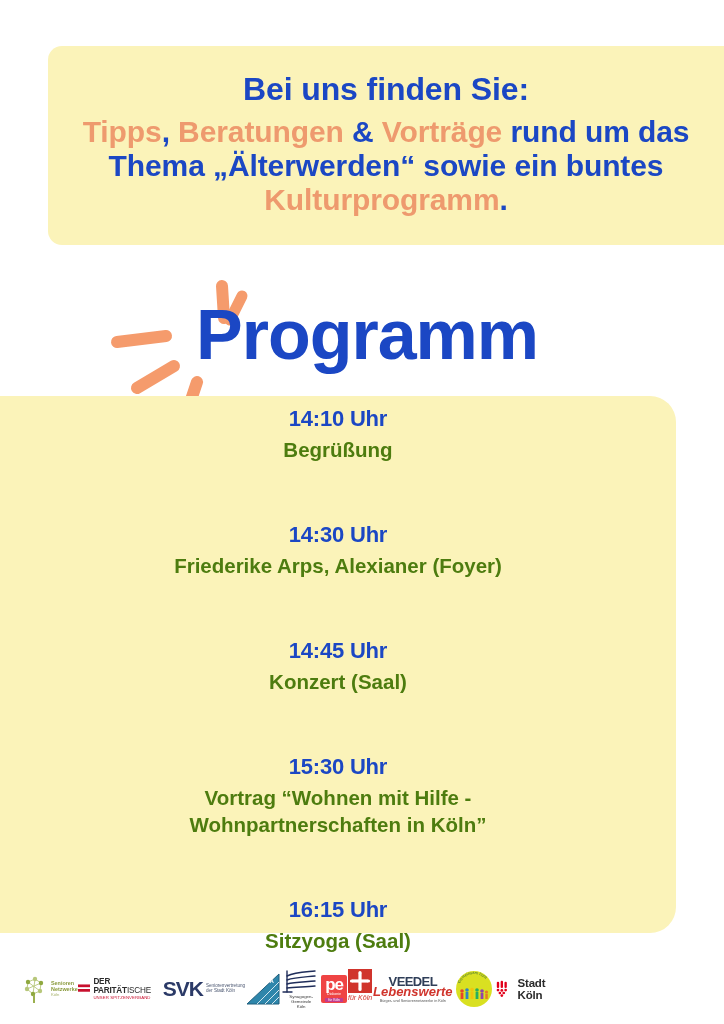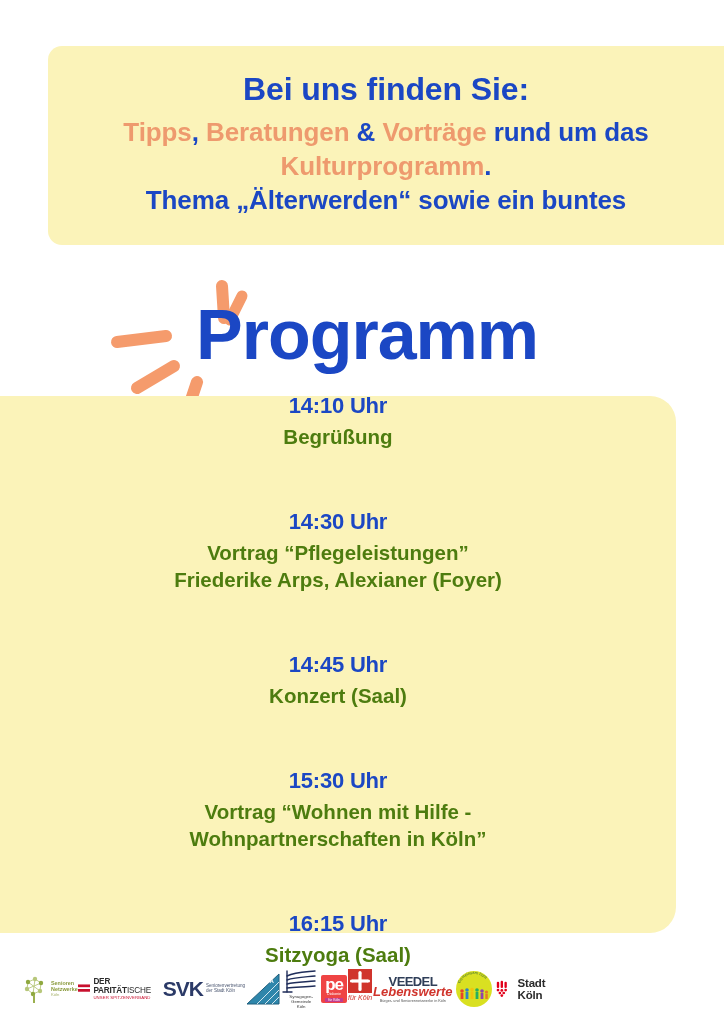--- a/index.html
+++ b/index.html
@@ -54,21 +54,21 @@
     white-space: nowrap;
   }
 
   .banner-line.headline {
     font-size: 32px;
     line-height: 40px;
     margin-bottom: 6px;
   }
 
   .banner-line.sub {
-    font-size: 26px;
+    font-size: 30px;
     line-height: 34px;
   }
 
   .accent { color: #EE9A6E; }
 
   .title-word {
     position: absolute;
     left: 196px;
     top: 300px;
     font-size: 70px;
@@ -199,25 +199,25 @@
 
   <div class="banner-panel"></div>
 
   <div class="banner-inner">
     <div class="banner-line headline">Bei uns finden Sie:</div>
 
     <div class="banner-line sub">
       <span class="accent">Tipps</span><span>, </span><span class="accent">Beratungen</span><span> &amp; </span><span class="accent">Vorträge</span><span> rund um das</span>
     </div>
 
+    <div class="banner-line sub">Thema „Älterwerden“ sowie ein buntes</div>
+
     <div class="banner-line sub">
       <span class="accent">Kulturprogramm</span><span>.</span>
     </div>
-
-    <div class="banner-line sub">Thema „Älterwerden“ sowie ein buntes</div>
   </div>
 
   <div class="sparkle">
     <svg width="160" height="150" viewBox="0 0 160 150" xmlns="http://www.w3.org/2000/svg">
       <g stroke="#F59B6C" stroke-linecap="round" fill="none">
 
         <line x1="122" y1="14" x2="124" y2="46" stroke-width="12"></line>
 
         <line x1="142" y1="24" x2="130" y2="48" stroke-width="11"></line>
 
@@ -236,21 +236,20 @@
 
   <div class="programme-list">
 
     <div class="slot">
       <div class="slot-time">14:10 Uhr</div>
       <div class="slot-desc">Begrüßung</div>
     </div>
 
     <div class="slot">
       <div class="slot-time">14:30 Uhr</div>
-      <div class="slot-desc">Vortrag “Pflegeleistungen”</div>
       <div class="slot-desc">Friederike Arps, Alexianer (Foyer)</div>
     </div>
 
     <div class="slot">
       <div class="slot-time">14:45 Uhr</div>
       <div class="slot-desc">Konzert (Saal)</div>
     </div>
 
     <div class="slot">
       <div class="slot-time">15:30 Uhr</div>

